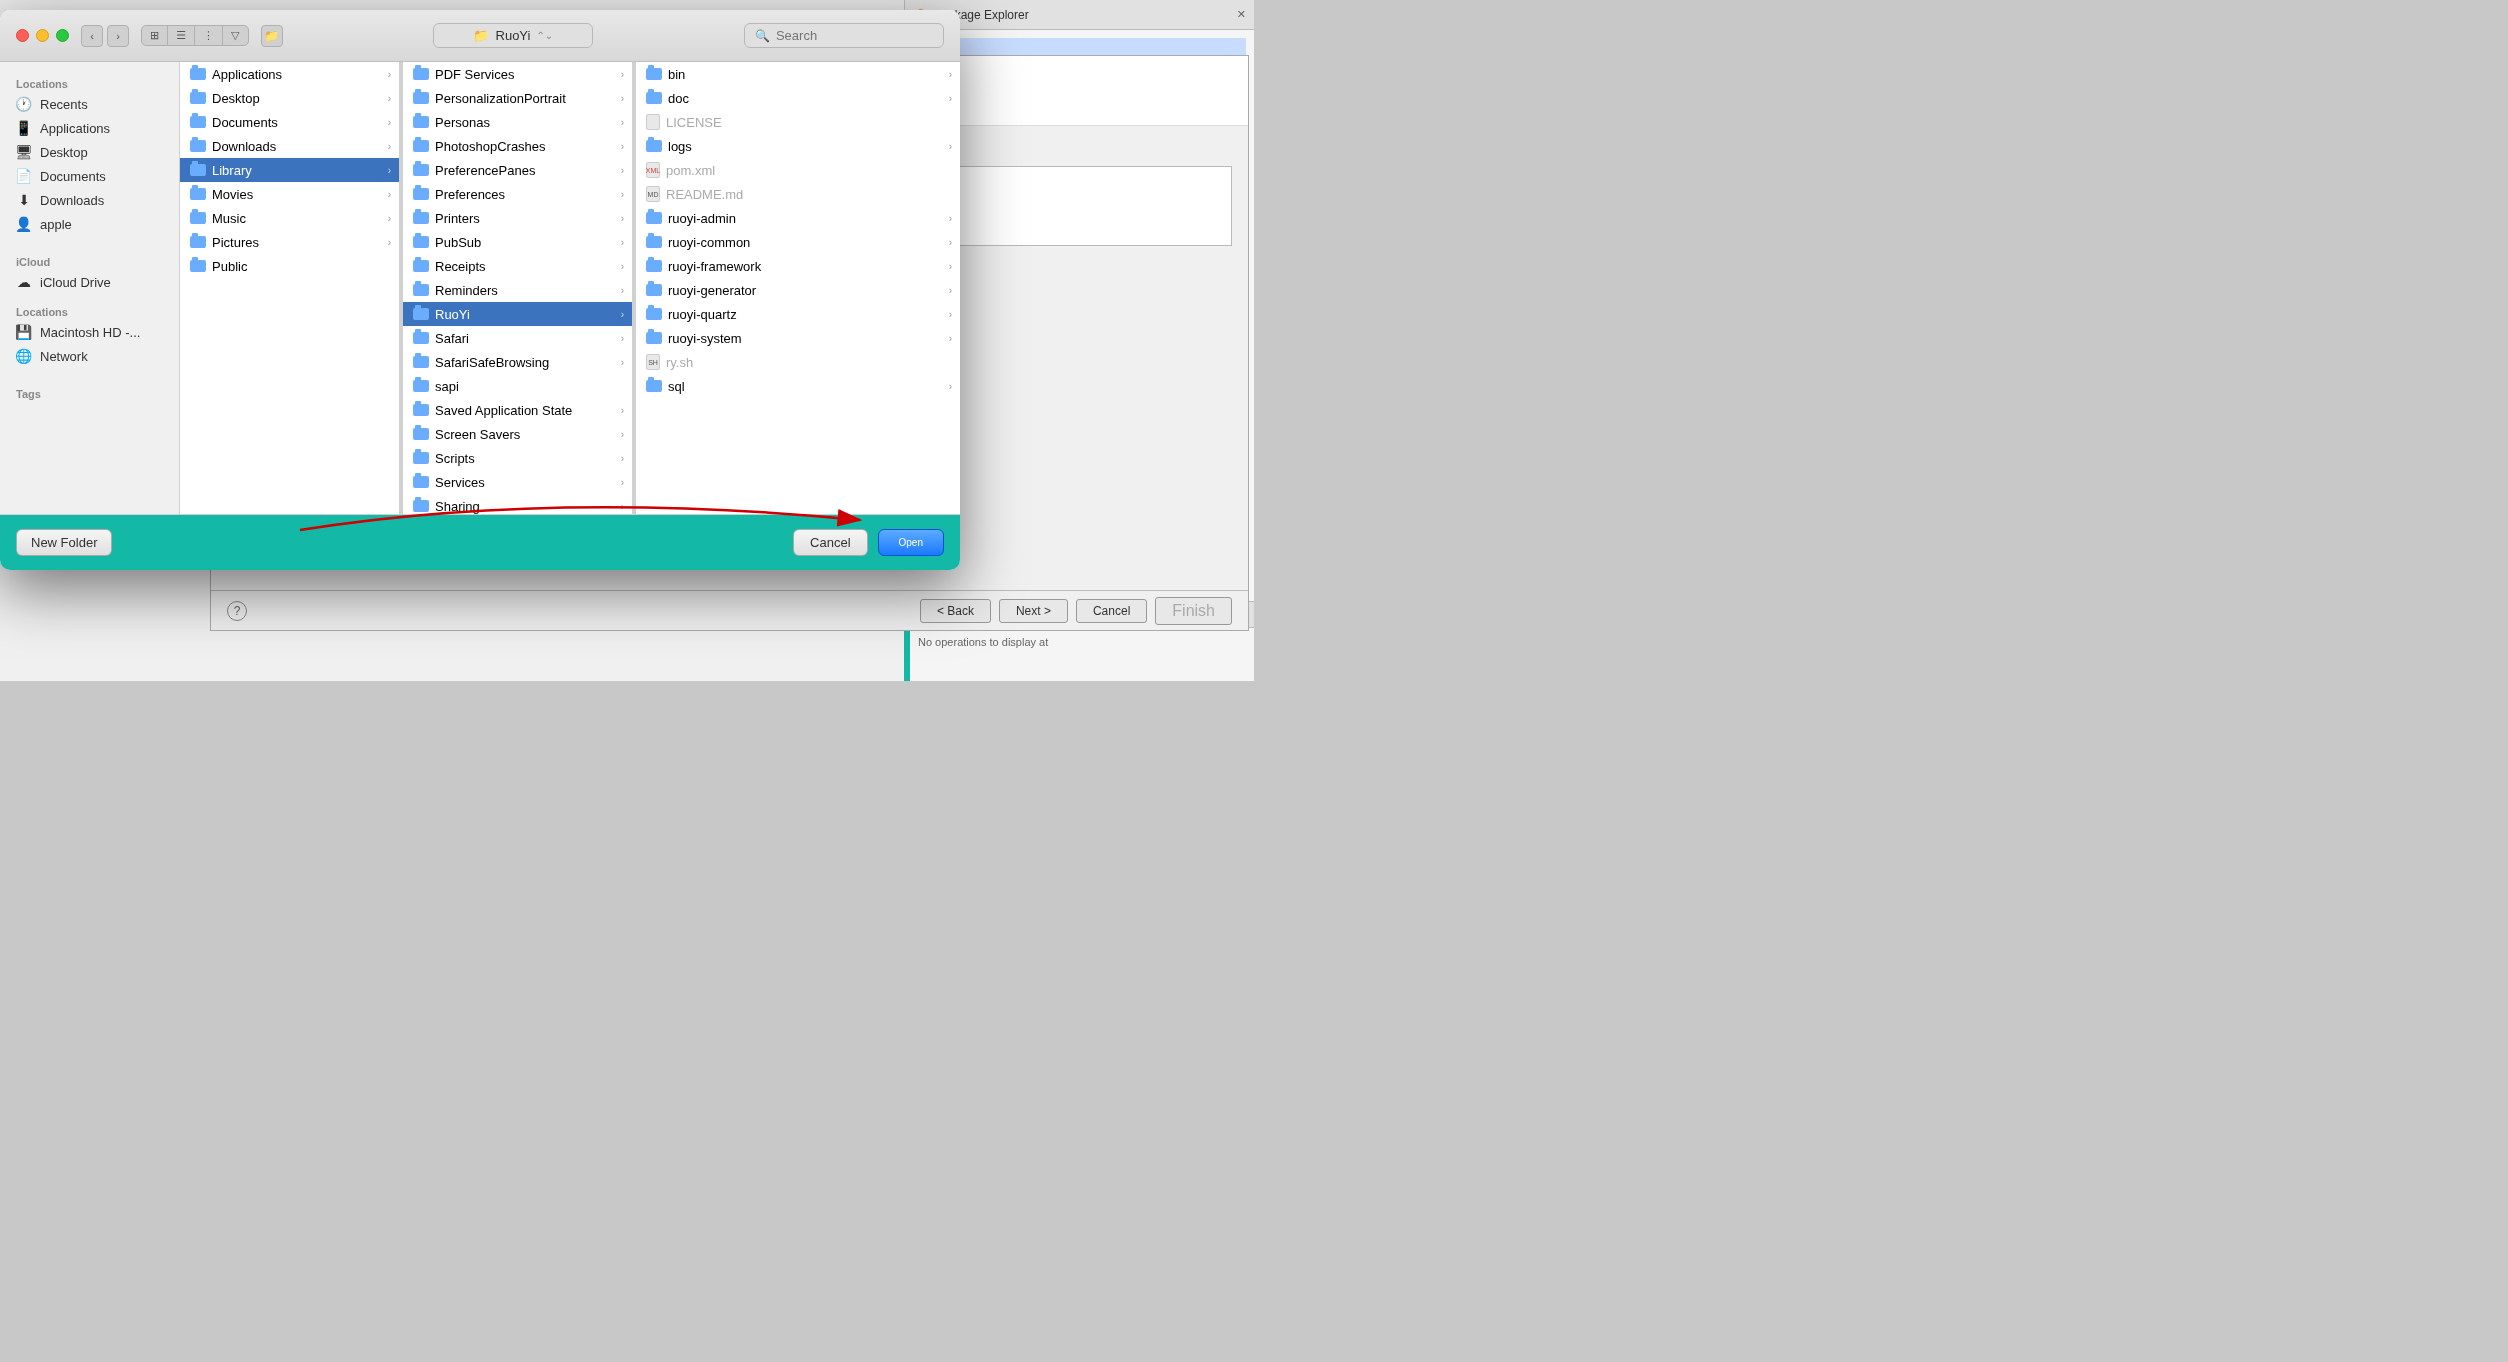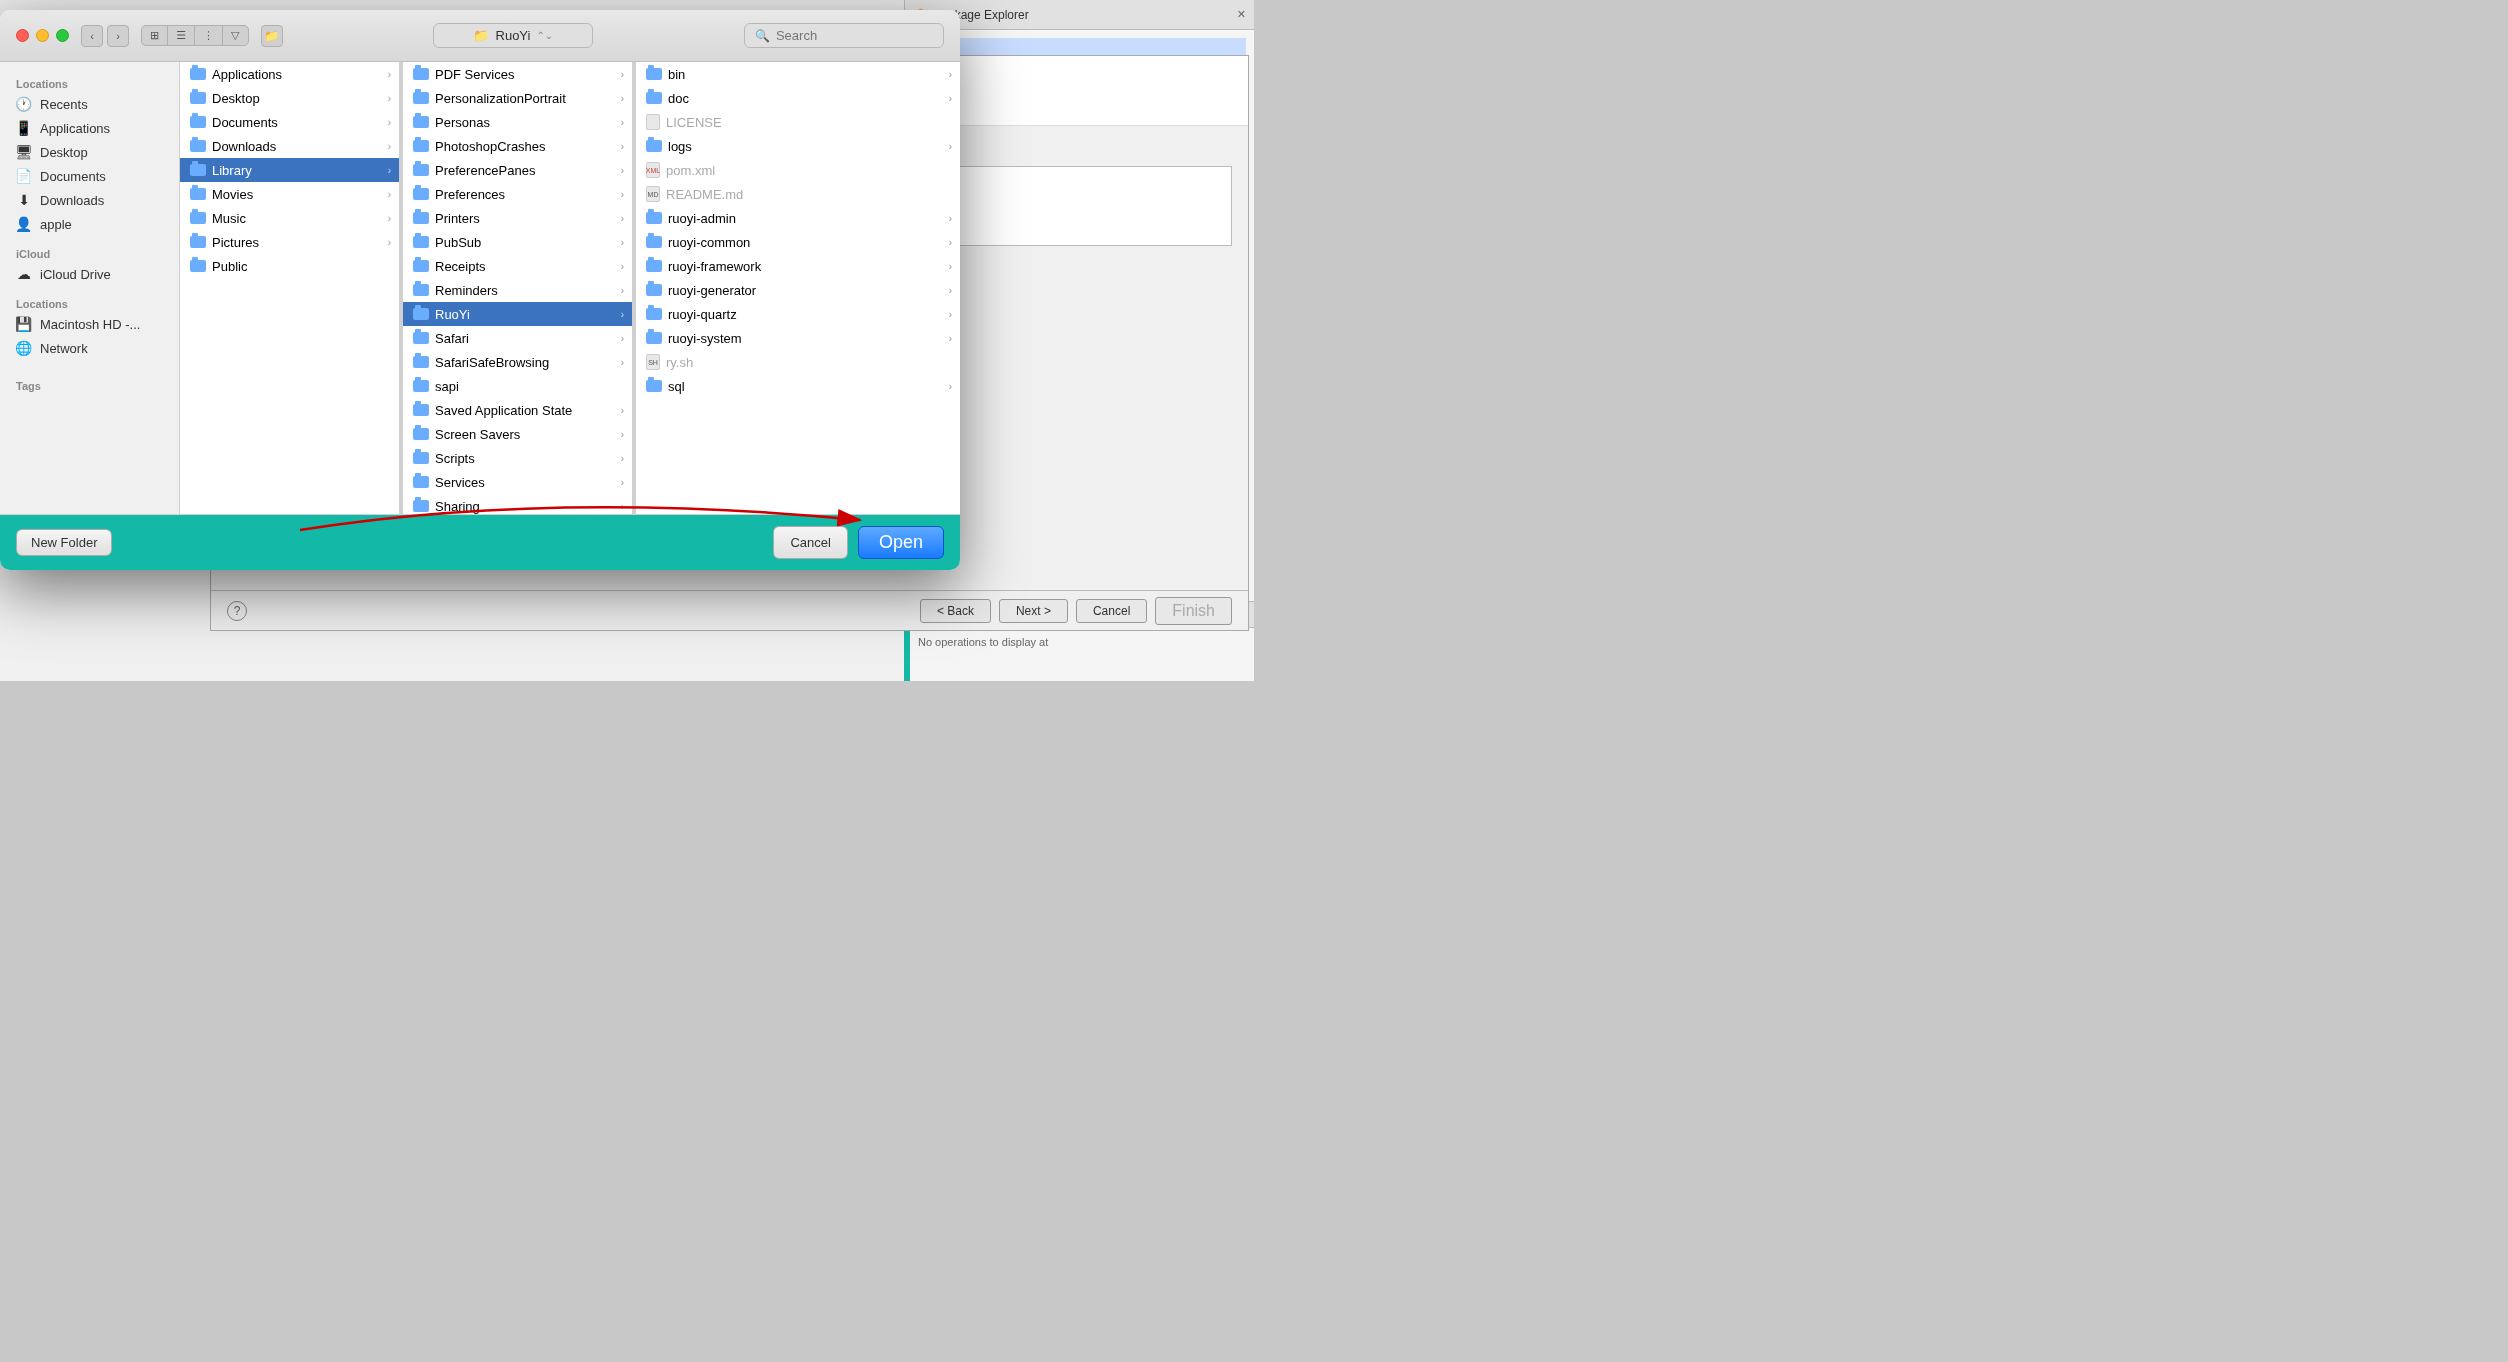--- a/index.html
+++ b/index.html
@@ -445,21 +445,21 @@
       font-size: 13px;
       cursor: pointer;
       color: #333;
     }
 
     .open-btn {
       padding: 5px 20px;
       background: linear-gradient(180deg, #5eaaff, #1a7aff);
       border: 1px solid #0055cc;
       border-radius: 6px;
-      font-size: 18px;
+      font-size: 10px;
       cursor: pointer;
       color: white;
       font-weight: 500;
     }
 
     
     .red-arrow-overlay {
       position: absolute;
       top: 0;
       left: 0;
@@ -646,21 +646,21 @@
       </div>
       <div class="sidebar-item">
         <div class="sidebar-item-icon">⬇</div>
         <span>Downloads</span>
       </div>
       <div class="sidebar-item">
         <div class="sidebar-item-icon">👤</div>
         <span>apple</span>
       </div>
 
-      <div class="sidebar-section-label" style="margin-top:8px;">iCloud</div>
+      <div class="sidebar-section-label" style="margin-top:16px;">iCloud</div>
       <div class="sidebar-item">
         <div class="sidebar-item-icon">☁</div>
         <span>iCloud Drive</span>
       </div>
 
       <div class="sidebar-section-label" style="margin-top:8px;">Locations</div>
       <div class="sidebar-item">
         <div class="sidebar-item-icon">💾</div>
         <span>Macintosh HD -...</span>
       </div>

